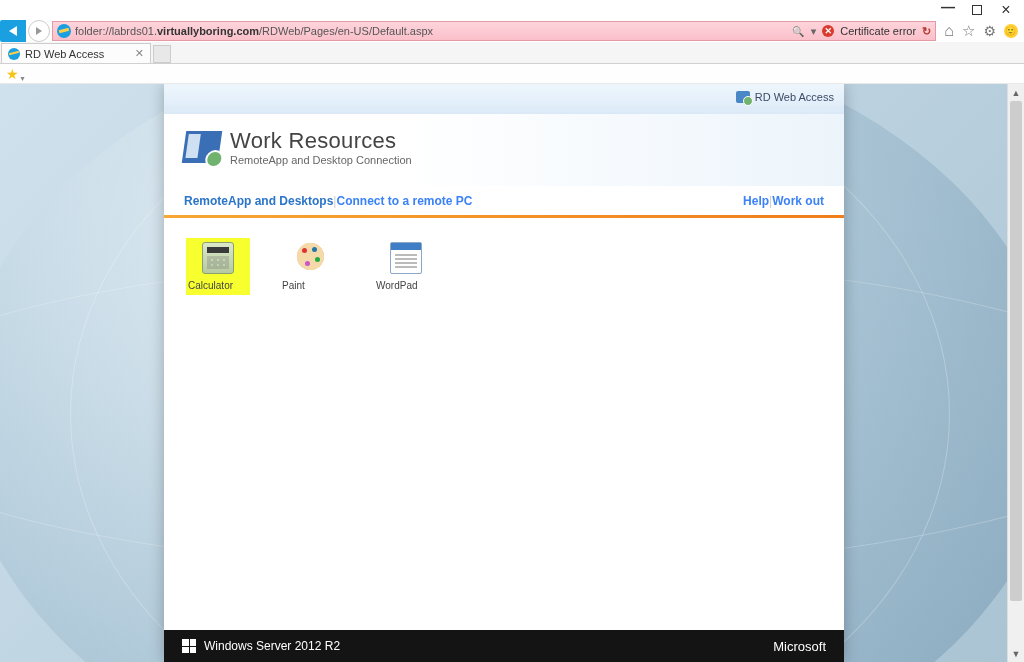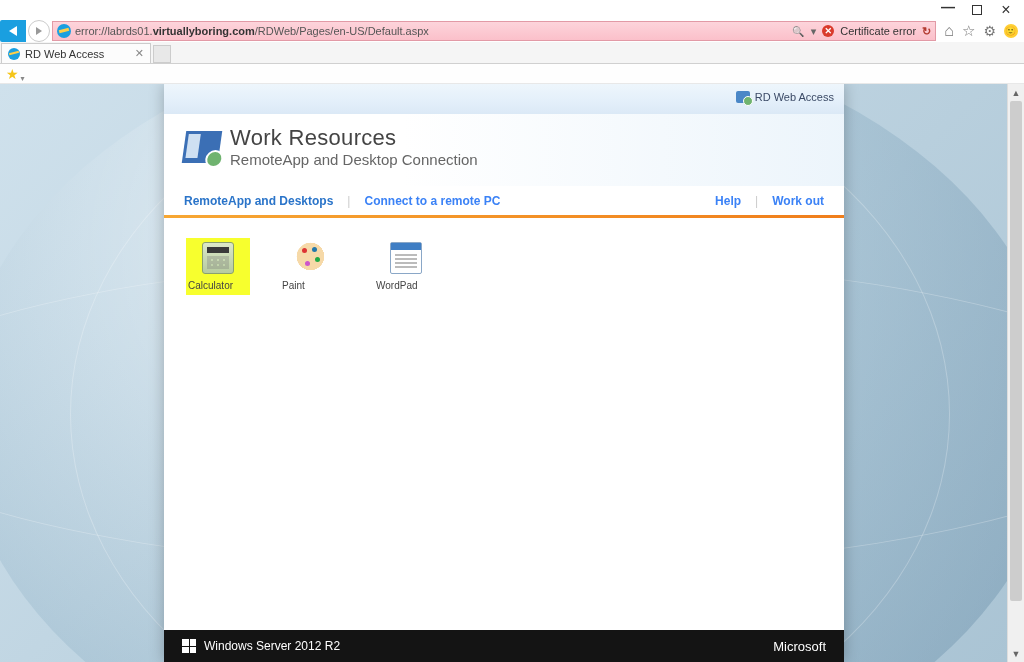--- a/index.html
+++ b/index.html
@@ -62,23 +62,23 @@
   .panel-top{height:30px;background:linear-gradient(180deg,#eef6fc 0%, #e3effa 60%, #dbe9f6 100%);position:relative;}
   .rd-badge{position:absolute;right:10px;top:7px;font-size:11px;color:#3b4a66;display:flex;align-items:center;gap:5px;}
   .rd-ic{width:14px;height:12px;background:#4a87c7;border-radius:2px;position:relative;}
   .rd-ic::after{content:"";position:absolute;right:-3px;bottom:-3px;width:8px;height:8px;background:#6fb36f;border-radius:50%;border:1px solid #fff;}
 
   .header{display:flex;align-items:center;padding:3px 20px 10px 20px;height:72px;background:linear-gradient(90deg,#fff 35%, rgba(224,238,249,0.6) 100%);}
   .logo{width:36px;height:32px;background:#3b6fb5;position:relative;margin-right:10px;transform:skewX(-8deg);}
   .logo::before{content:"";position:absolute;left:3px;top:3px;width:12px;height:24px;background:#cfe0f2;}
   .logo::after{content:"";position:absolute;right:-5px;bottom:-5px;width:14px;height:14px;background:#6fb36f;border-radius:50%;border:2px solid #fff;}
   .header h1{font-size:22px;font-weight:400;color:#444;letter-spacing:0.3px;}
-  .header .sub{font-size:15px;color:#666;}
-
-  .menubar{height:32px;border-bottom:3px solid;border-image:linear-gradient(90deg,#f7a733,#f07e1b) 1;display:flex;align-items:center;padding:0 20px;gap:14px;font-size:12px;}
+  .header .sub{font-size:11px;color:#666;}
+
+  .menubar{height:32px;border-bottom:3px solid;border-image:linear-gradient(90deg,#f7a733,#f07e1b) 1;display:flex;align-items:center;padding:0 20px;font-size:12px;}
   .menubar a{color:#3b82f6;font-weight:600;text-decoration:none;cursor:pointer;}
   .menubar a.active{color:#2a74c9;}
   .menubar .sep{color:#ccc;}
   .menubar .spacer{flex:1;}
 
   .content{padding:20px 22px;}
   .folder-label{font-size:12px;color:#333;margin:0 0 12px 4px;}
   .apps{display:flex;gap:30px;}
   .app{width:64px;text-align:left;cursor:pointer;padding:4px 2px;}
   .app.hl{background:#f7ff2e;}
@@ -106,21 +106,21 @@
   <div class="ctrl max"></div>
   <div class="ctrl close">×</div>
 </div>
 
 <div class="navbar">
   <div class="nav-back"></div>
   <div class="nav-fwd"></div>
   <div class="url-bar">
     <span class="ie-icon"></span>
     <span class="addr">
-      <span>error://</span><span>labrds01.</span><b>virtuallyboring.com</b><span>/RDWeb/Pages/en-US/Default.aspx</span>
+      <span>folder://</span><span>labrds01.</span><b>virtuallyboring.com</b><span>/RDWeb/Pages/en-US/Default.aspx</span>
     </span>
     <span class="right">
       <span class="search-ic"></span>
       <span class="dd"></span>
       <span class="cert-x">✕</span>
       <span>Certificate error</span>
       <span class="refresh"></span>
     </span>
   </div>
   <div class="toolbar-icons">

